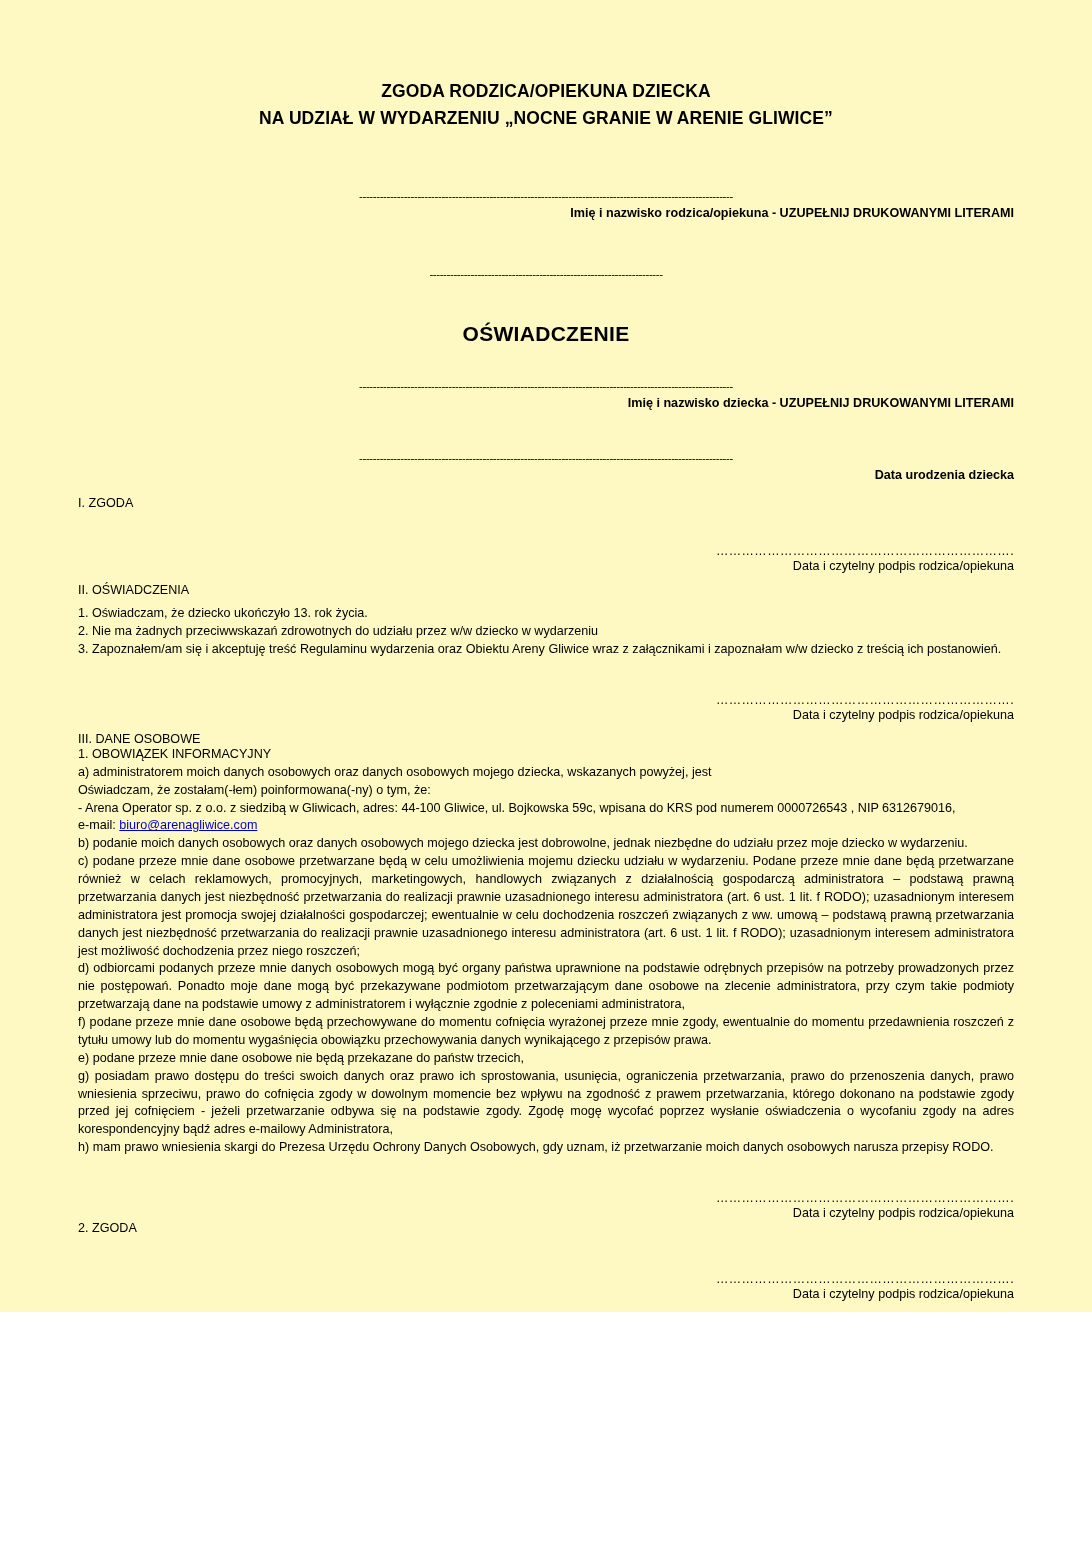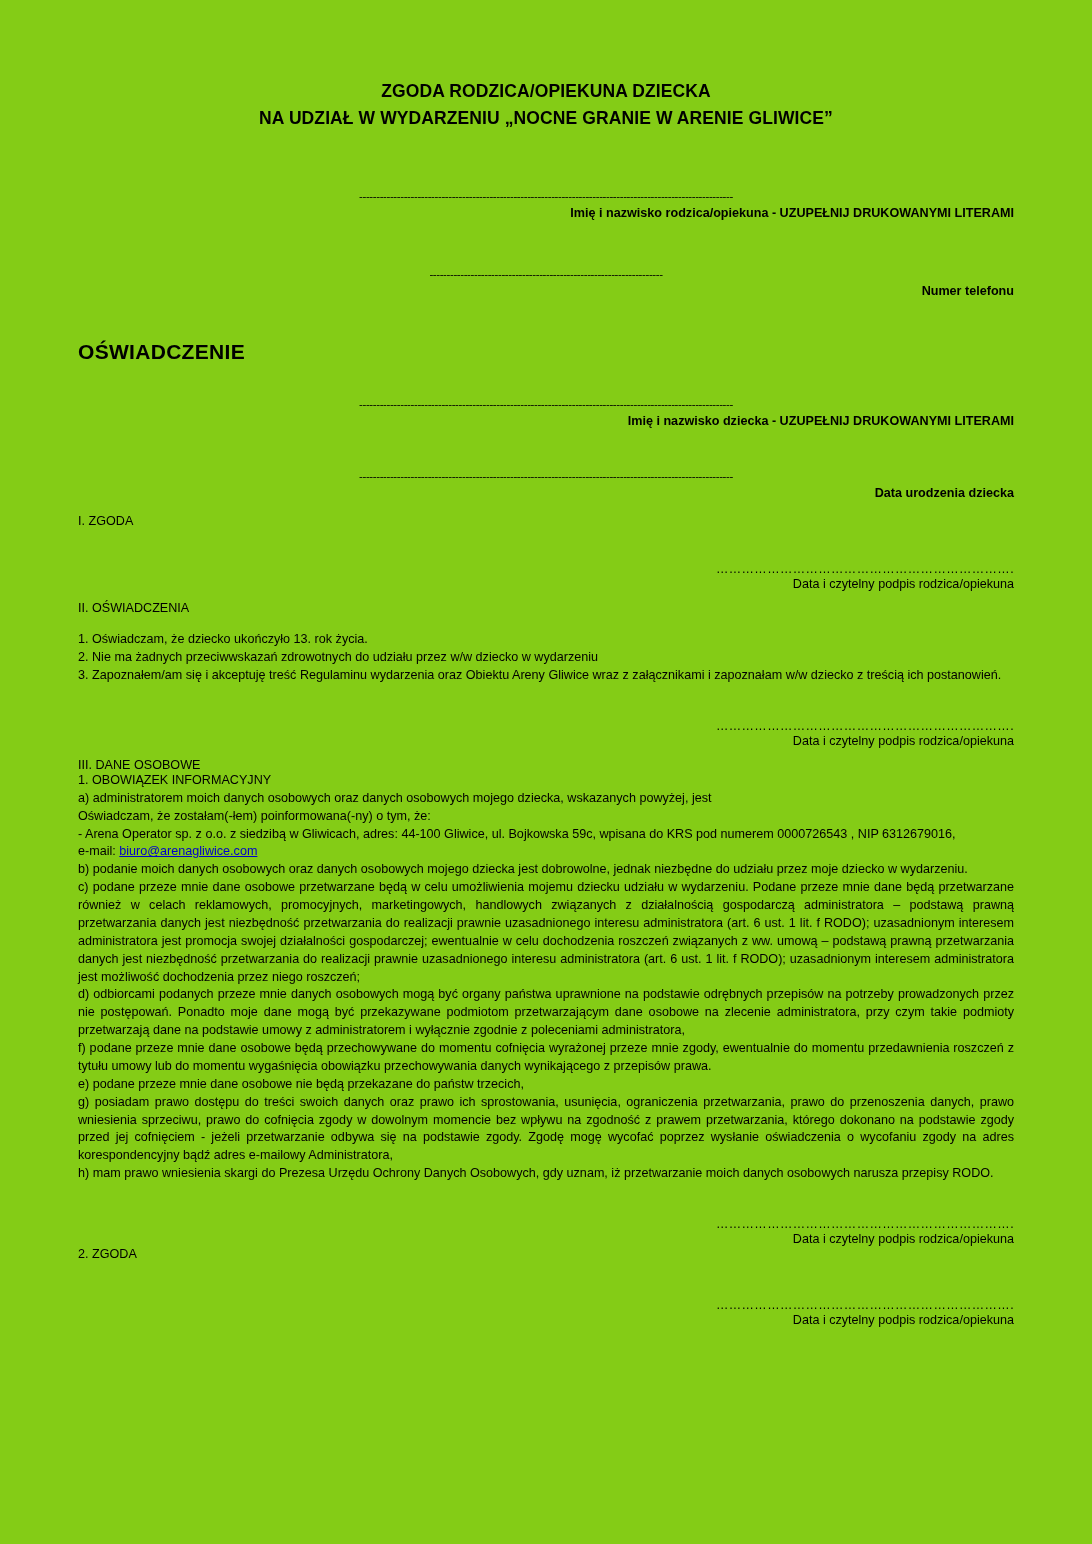--- a/index.html
+++ b/index.html
@@ -6,23 +6,23 @@
     margin: 0;
     padding: 0;
     background: #ffffff;
   }
   body {
     font-family: "Liberation Sans", sans-serif;
     color: #000000;
   }
   .page {
     width: 1092px;
-    height: 1544px;
+    height: 1312px;
     position: relative;
-    background: #84cc16;
+    background: #fef9c3;
     box-sizing: border-box;
     padding: 78px 78px 40px 78px;
     overflow: hidden;
   }
   .title {
     text-align: center;
     font-weight: bold;
     font-size: 17.5px;
     line-height: 1.55;
     letter-spacing: 0.1px;
@@ -39,20 +39,21 @@
   }
   .fieldcaption {
     text-align: right;
     font-weight: bold;
     font-size: 12.6px;
     margin-top: 4px;
   }
   .blk-1 { margin-top: 58px; }
   .blk-2 { margin-top: 48px; }
   .oswiadczenie {
+    text-align: center;
     font-weight: bold;
     font-size: 21px;
     margin-top: 42px;
     letter-spacing: 0.3px;
   }
   .blk-3 { margin-top: 34px; }
   .blk-4 { margin-top: 42px; }
 
   .sec-head {
     font-weight: normal;
@@ -75,21 +76,21 @@
   }
   .sign .dots {
     font-size: 12.4px;
     letter-spacing: 0.4px;
     color: #000;
   }
   .sign .cap {
     font-size: 12.6px;
     margin-top: 1px;
   }
-  .list-lines { margin-top: 16px; }
+  .list-lines { margin-top: 8px; }
   a.mail {
     color: #0000cc;
   }
   .mt14 { margin-top: 14px; }
   .mt18 { margin-top: 18px; }
 </style>
 </head>
 <body>
 
 <div class="page">
@@ -99,21 +100,20 @@
     <span class="title-line">NA UDZIAŁ W WYDARZENIU „NOCNE GRANIE W ARENIE GLIWICE”</span>
   </div>
 
   <div class="blk-1">
     <div class="dashline">-------------------------------------------------------------------------------------------------------------</div>
     <div class="fieldcaption">Imię i nazwisko  rodzica/opiekuna - UZUPEŁNIJ  DRUKOWANYMI  LITERAMI</div>
   </div>
 
   <div class="blk-2">
     <div class="dashline">--------------------------------------------------------------------</div>
-    <div class="fieldcaption">Numer telefonu</div>
   </div>
 
   <div class="oswiadczenie">OŚWIADCZENIE</div>
 
   <div class="blk-3">
     <div class="dashline">-------------------------------------------------------------------------------------------------------------</div>
     <div class="fieldcaption">Imię i nazwisko  dziecka - UZUPEŁNIJ  DRUKOWANYMI  LITERAMI</div>
   </div>
 
   <div class="blk-4">

